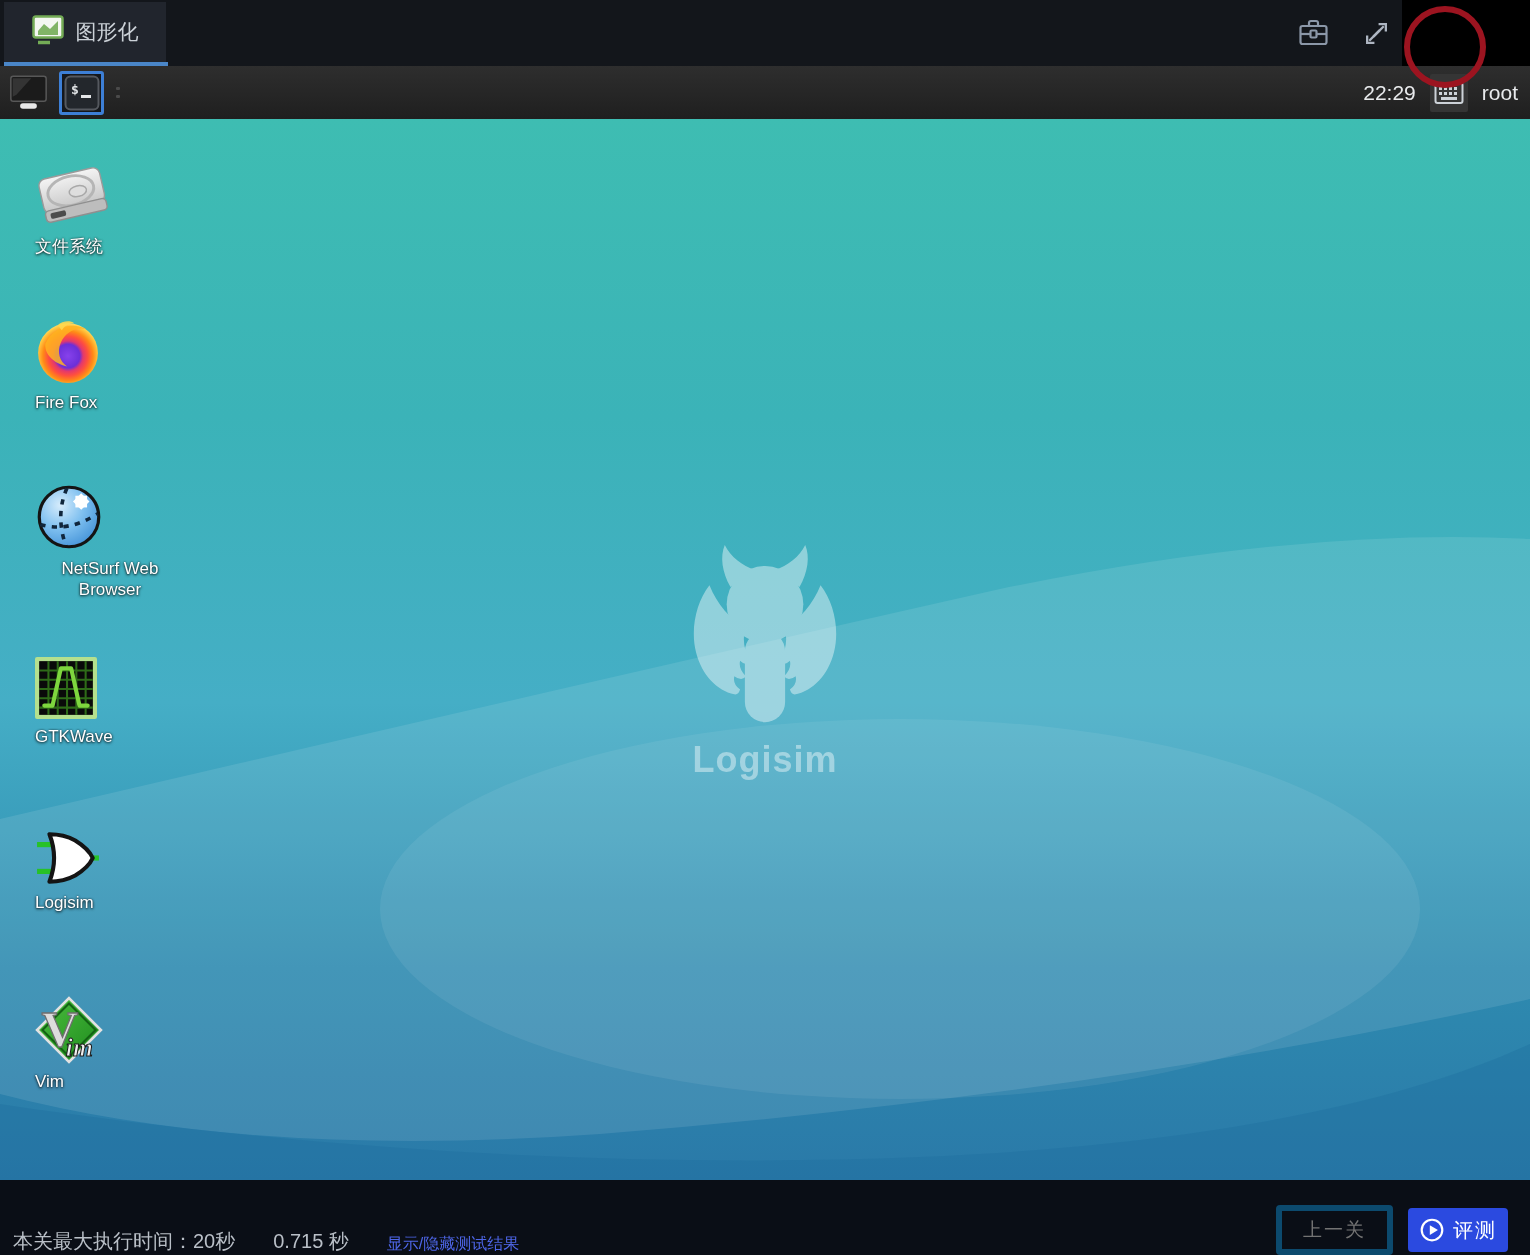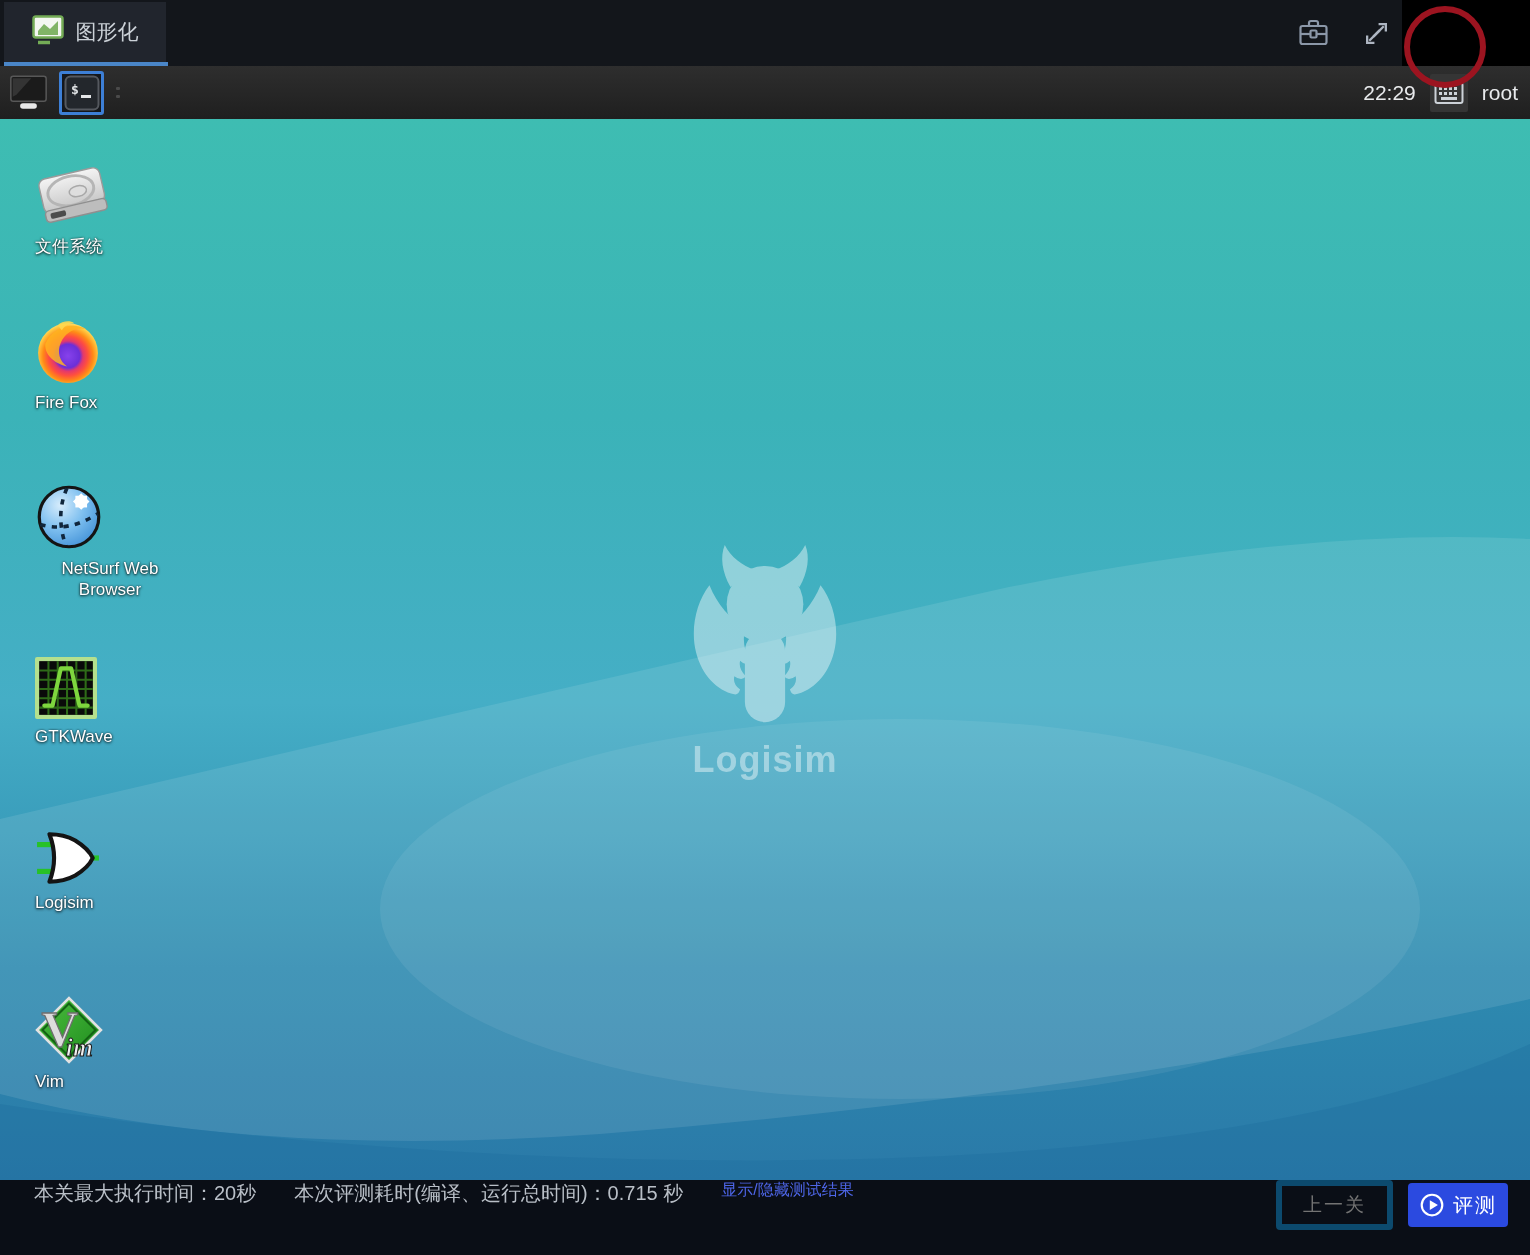--- a/index.html
+++ b/index.html
@@ -48,21 +48,21 @@
                 text-shadow:0 1px 3px rgba(0,0,0,.85), 0 0 2px rgba(0,0,0,.6); }
 
   #watermark { position:absolute; left:610px; top:424px; width:310px;
                display:flex; flex-direction:column; align-items:center; gap:14px;
                pointer-events:none; }
   #watermark .brand { font-size:36px; font-weight:bold; letter-spacing:1px;
                       color:rgba(255,255,255,.42); }
 
   
   #footer { position:absolute; left:0; top:1180px; width:1530px; height:75px;
-            background:#0a0e16; display:flex; align-items:flex-start; padding-left:34px; }
+            background:#0a0e16; display:flex; align-items:flex-end; padding-left:13px; }
   .ft-group { display:flex; align-items:center; margin-right:38px; }
   .ft-text { color:#b9bfc7; font-size:20px; }
   .ft-link { color:#4e66e8; font-size:16px; cursor:pointer; text-decoration:none; }
   .ft-buttons { margin-left:auto; display:flex; align-items:center; gap:15px; padding-right:22px; }
   .btn-outline { width:117px; height:50px; background:transparent; border:6px solid #0c4a6e;
                  border-radius:4px; color:#737373; font-size:19px; letter-spacing:2px;
                  cursor:pointer; font-family:inherit; }
   .btn-primary { width:100px; height:44px; background:#2b4ae0; border:none; border-radius:4px;
                  color:#ffffff; font-size:20px; letter-spacing:2px; cursor:pointer;
                  display:flex; align-items:center; justify-content:center; gap:8px;
@@ -288,21 +288,20 @@
       <div class="desk-label">Vim</div>
     </div>
   </div>
 
   <div id="footer">
     <div class="ft-group">
       <span class="ft-text">本关最大执行时间：</span>
       <span class="ft-text">20秒</span>
     </div>
     <div class="ft-group">
-      <span class="ft-text">本次评测耗时(编译、运行总时间)：</span>
       <span class="ft-text">0.715 秒</span>
     </div>
     <a class="ft-link">显示/隐藏测试结果</a>
 
     <div class="ft-buttons">
       <button class="btn-outline">上一关</button>
       <button class="btn-primary">
         <svg width="26" height="26" viewBox="0 0 24 24">
           <circle cx="12" cy="12" r="9.5" fill="none" stroke="#ffffff" stroke-width="2"></circle>
           <polygon points="10,7.5 10,16.5 17.5,12" fill="#ffffff"></polygon>

